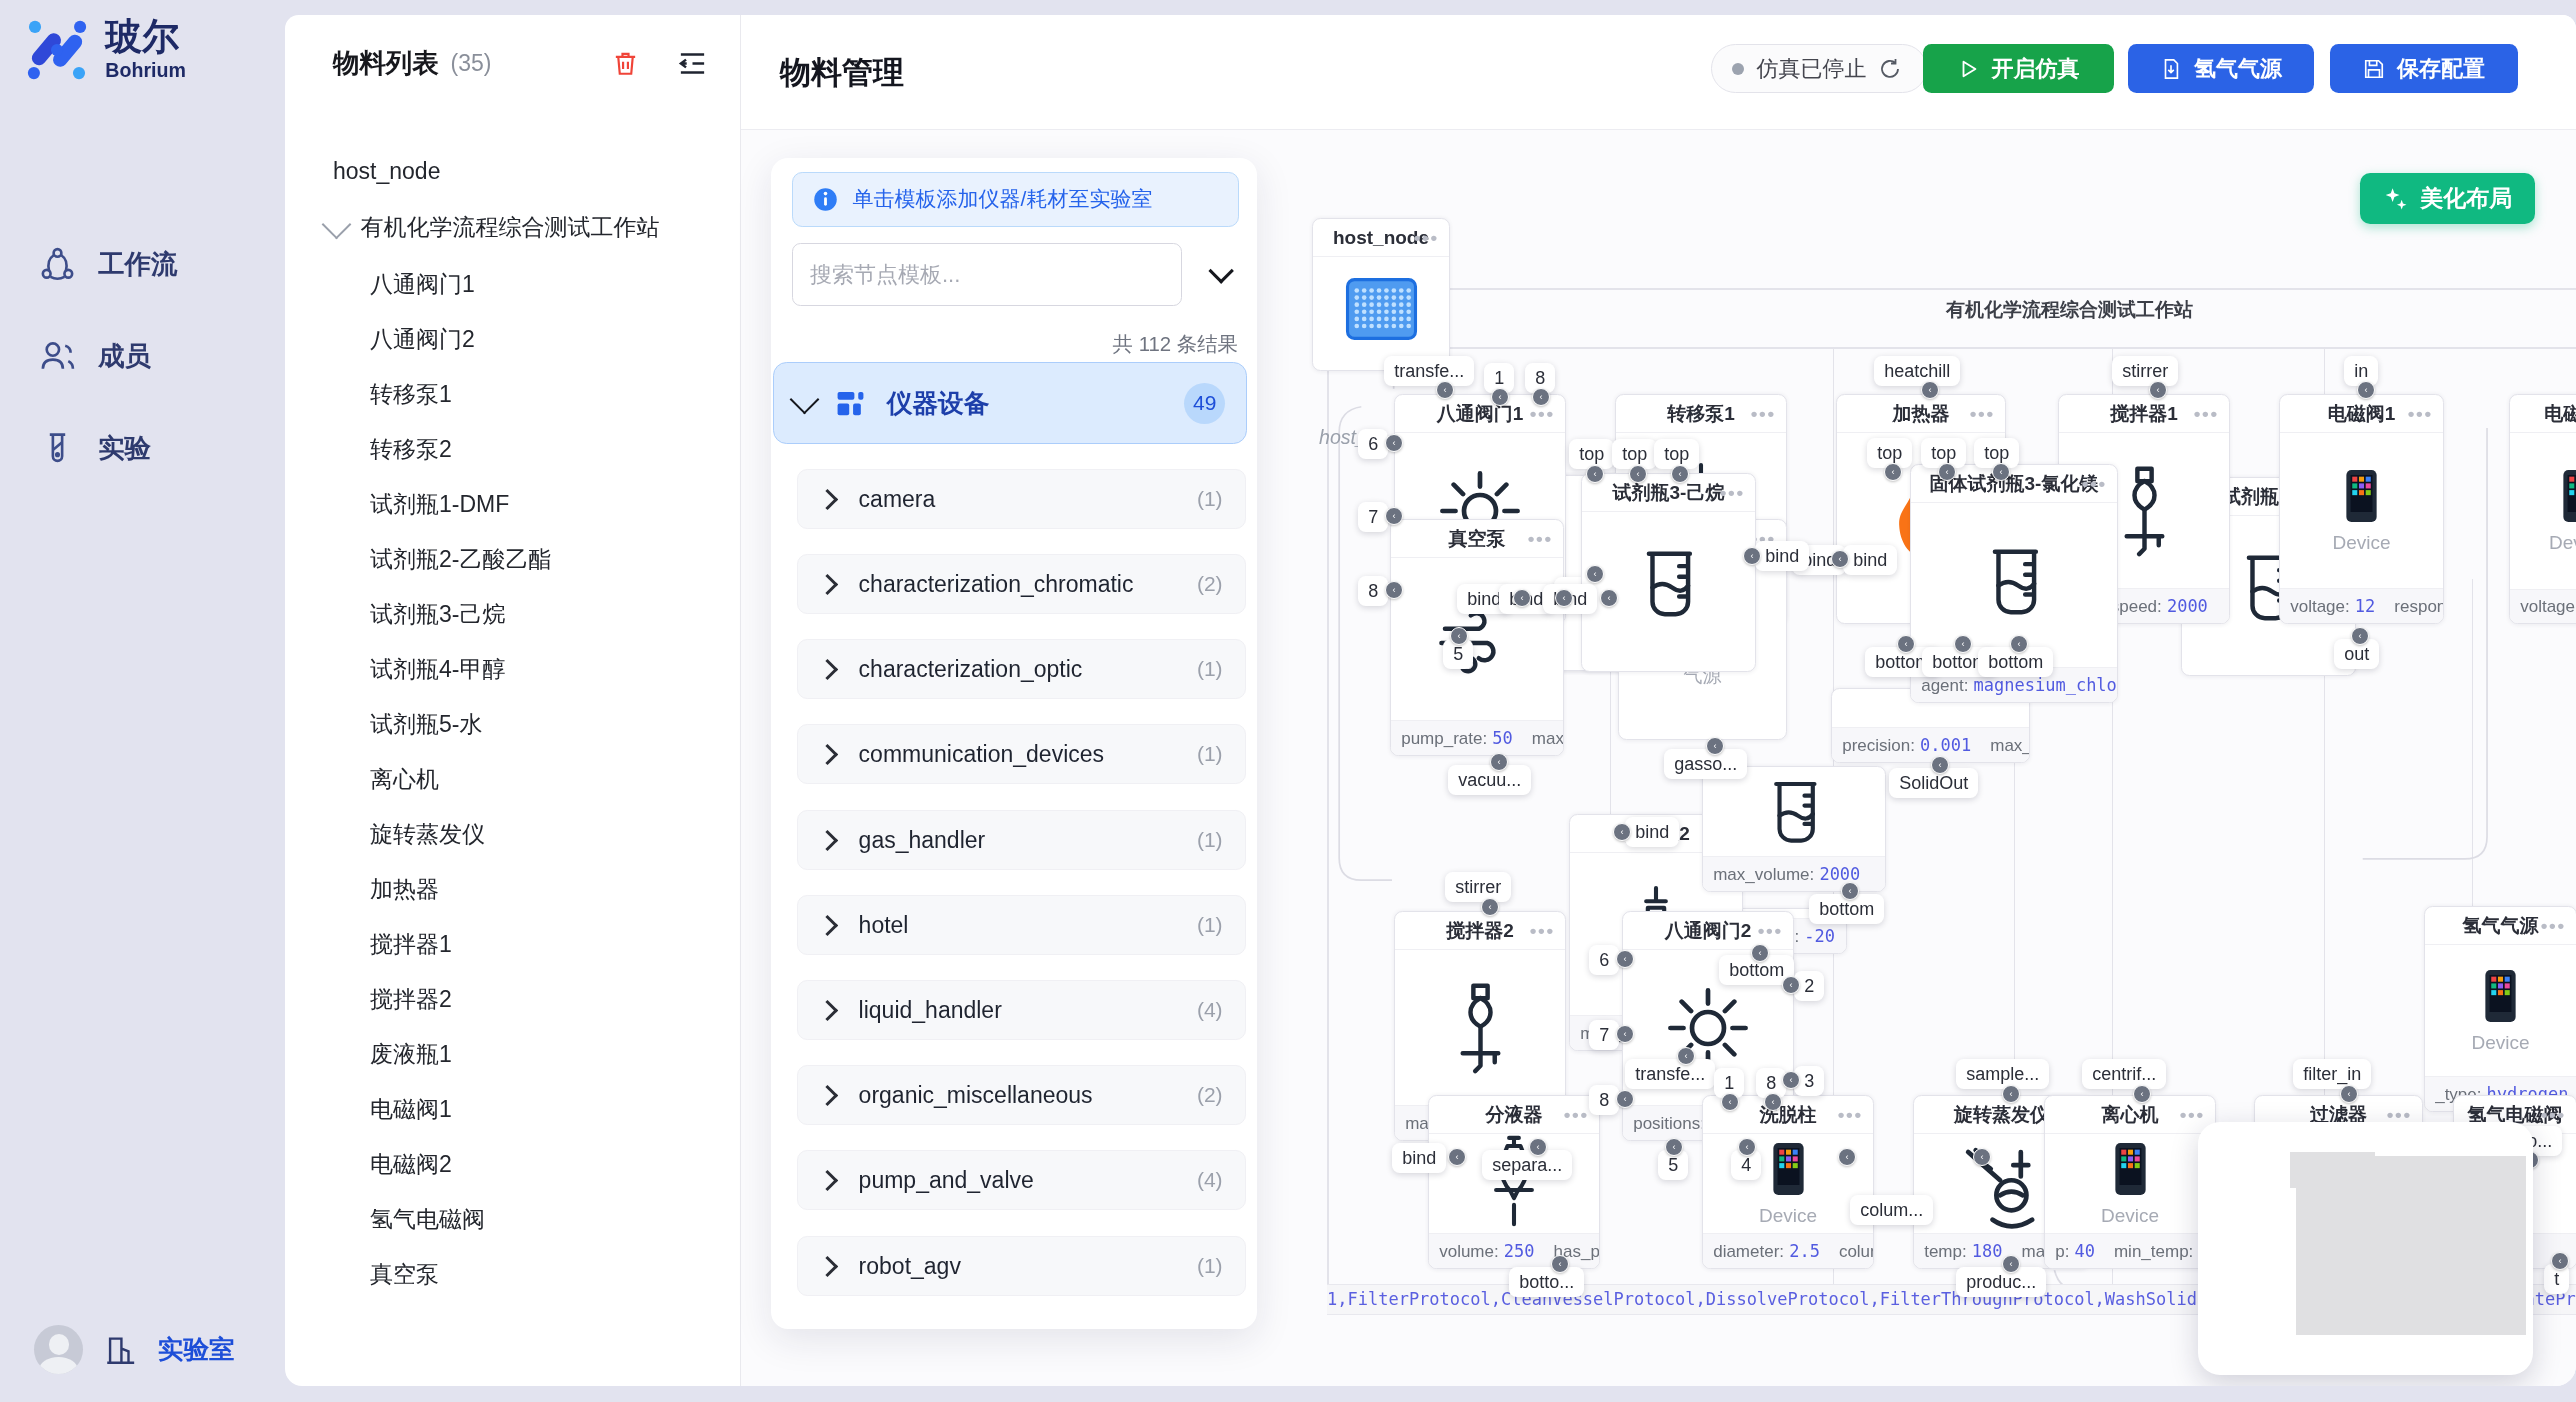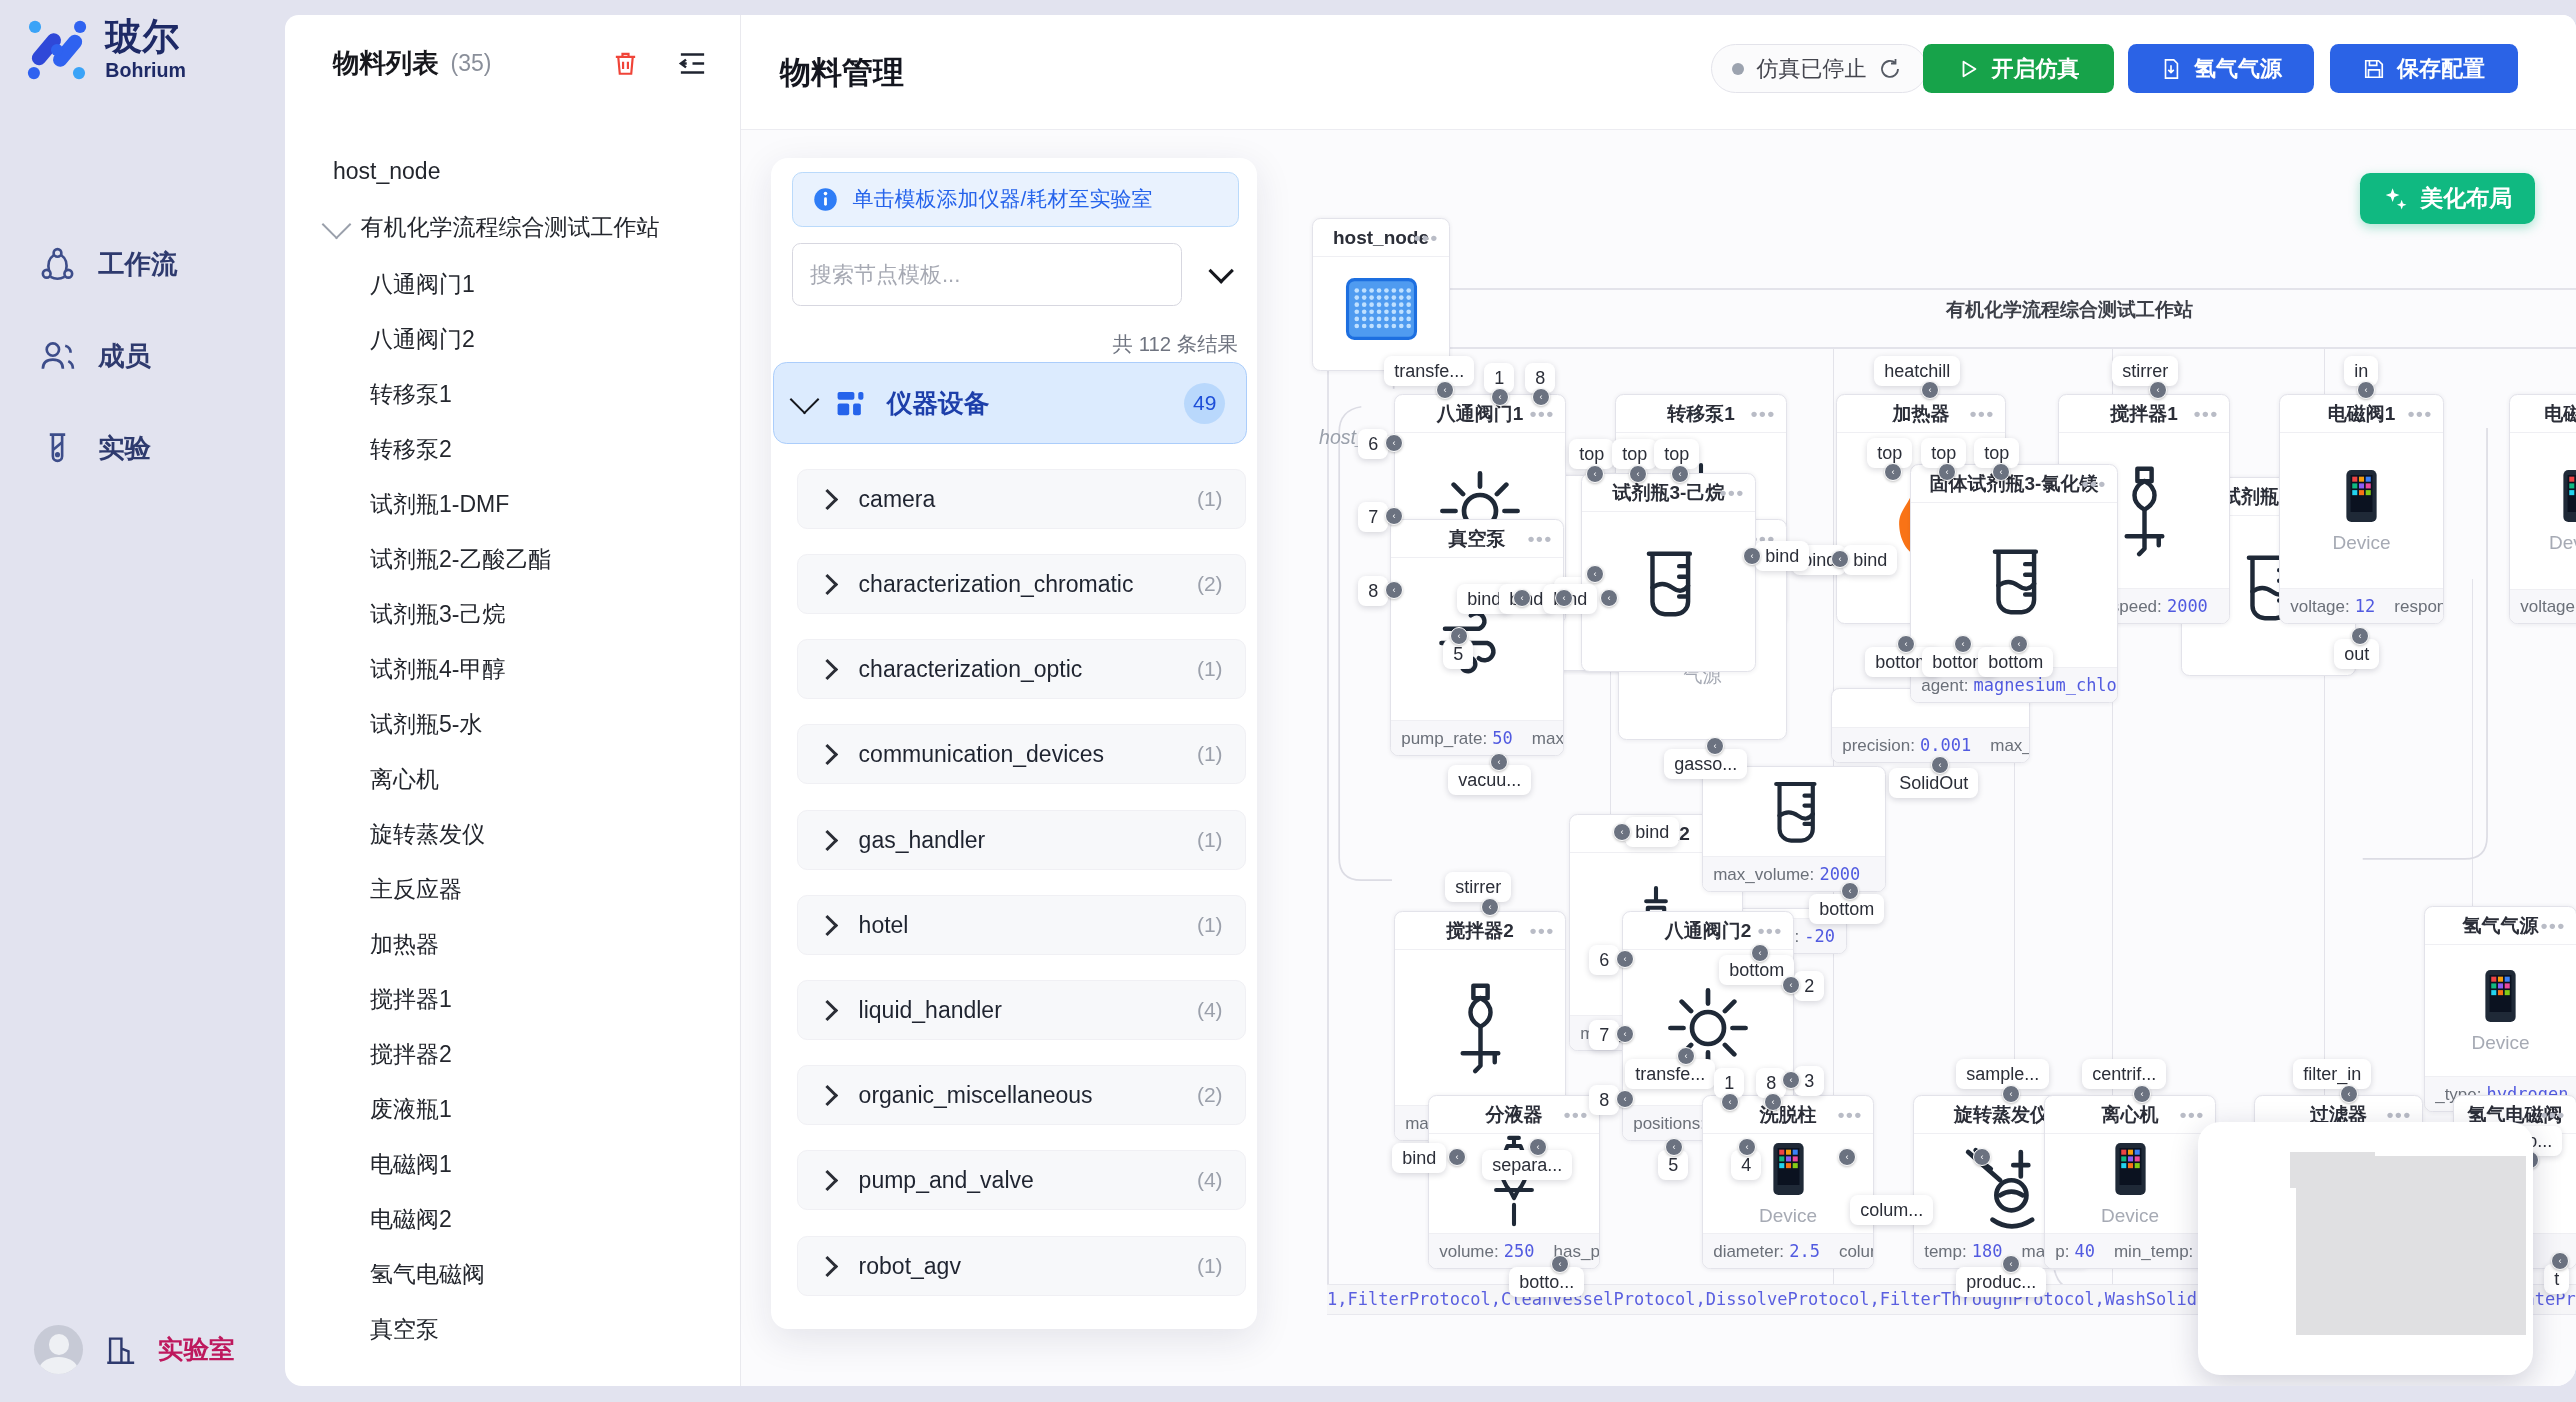--- a/index.html
+++ b/index.html
@@ -5,21 +5,21 @@
   html,body{margin:0;padding:0;}
   body{font-family:"Liberation Sans",sans-serif;background:#e2e3ef;}
   .app{position:relative;width:2576px;height:1402px;overflow:hidden;background:#e2e3ef;}
   
   .sidenav{position:absolute;left:0;top:0;width:285px;height:1402px;}
   .logo{position:absolute;left:24px;top:17px;display:flex;align-items:center;gap:15.3px;}
   .logo-text .cn{font-size:37px;font-weight:bold;color:#1e2a66;line-height:1;}
   .logo-text .en{font-size:19.6px;font-weight:bold;color:#1e2a66;margin-top:3.4px;}
   .nav-item{position:absolute;left:13.6px;width:261px;height:73px;border-radius:13.6px;display:flex;align-items:center;gap:22px;padding-left:25.6px;box-sizing:border-box;color:#2e3a6e;font-size:26.4px;font-weight:600;cursor:pointer;}
   .nav-item.active{background:#ffffff;color:#23307c;font-weight:bold;}
-  .nav-bottom{position:absolute;left:34px;top:1325px;display:flex;align-items:center;gap:20.4px;color:#be185d;font-size:25.6px;font-weight:600;}
+  .nav-bottom{position:absolute;left:34px;top:1325px;display:flex;align-items:center;gap:20.4px;color:#1d4ed8;font-size:25.6px;font-weight:600;}
   .avatar{width:49px;height:49px;border-radius:50%;background:#c7cad6;position:relative;overflow:hidden;}
   .avatar:before{content:"";position:absolute;left:14.5px;top:9.4px;width:20.4px;height:20.4px;border-radius:50%;background:#eef0f4;}
   .avatar:after{content:"";position:absolute;left:5.1px;top:32px;width:39px;height:25.6px;border-radius:50%;background:#eef0f4;}
   
   .materials{position:absolute;left:285px;top:15.3px;width:456px;height:1371px;background:#fff;border-radius:13.6px 0 0 17px;border-right:0.9px solid #e9e9ee;box-sizing:border-box;}
   .materials-head{display:flex;align-items:center;padding:31px 32px 0 48px;}
   .materials-title{font-size:26.4px;font-weight:bold;color:#17181d;}
   .materials-count{font-size:23px;color:#8a8f9a;margin-left:12px;}
   .materials-head .spacer{flex:1;}
   .mat-tree{margin-top:63px;}
@@ -164,21 +164,20 @@
           <div class="tree-item">八通阀门2</div>
           <div class="tree-item">转移泵1</div>
           <div class="tree-item">转移泵2</div>
           <div class="tree-item">试剂瓶1-DMF</div>
           <div class="tree-item">试剂瓶2-乙酸乙酯</div>
           <div class="tree-item">试剂瓶3-己烷</div>
           <div class="tree-item">试剂瓶4-甲醇</div>
           <div class="tree-item">试剂瓶5-水</div>
           <div class="tree-item">离心机</div>
           <div class="tree-item">旋转蒸发仪</div>
-          <div class="tree-item">主反应器</div>
           <div class="tree-item">加热器</div>
           <div class="tree-item">搅拌器1</div>
           <div class="tree-item">搅拌器2</div>
           <div class="tree-item">废液瓶1</div>
           <div class="tree-item">电磁阀1</div>
           <div class="tree-item">电磁阀2</div>
           <div class="tree-item">氢气电磁阀</div>
           <div class="tree-item">真空泵</div>
         </div>
     </div>

